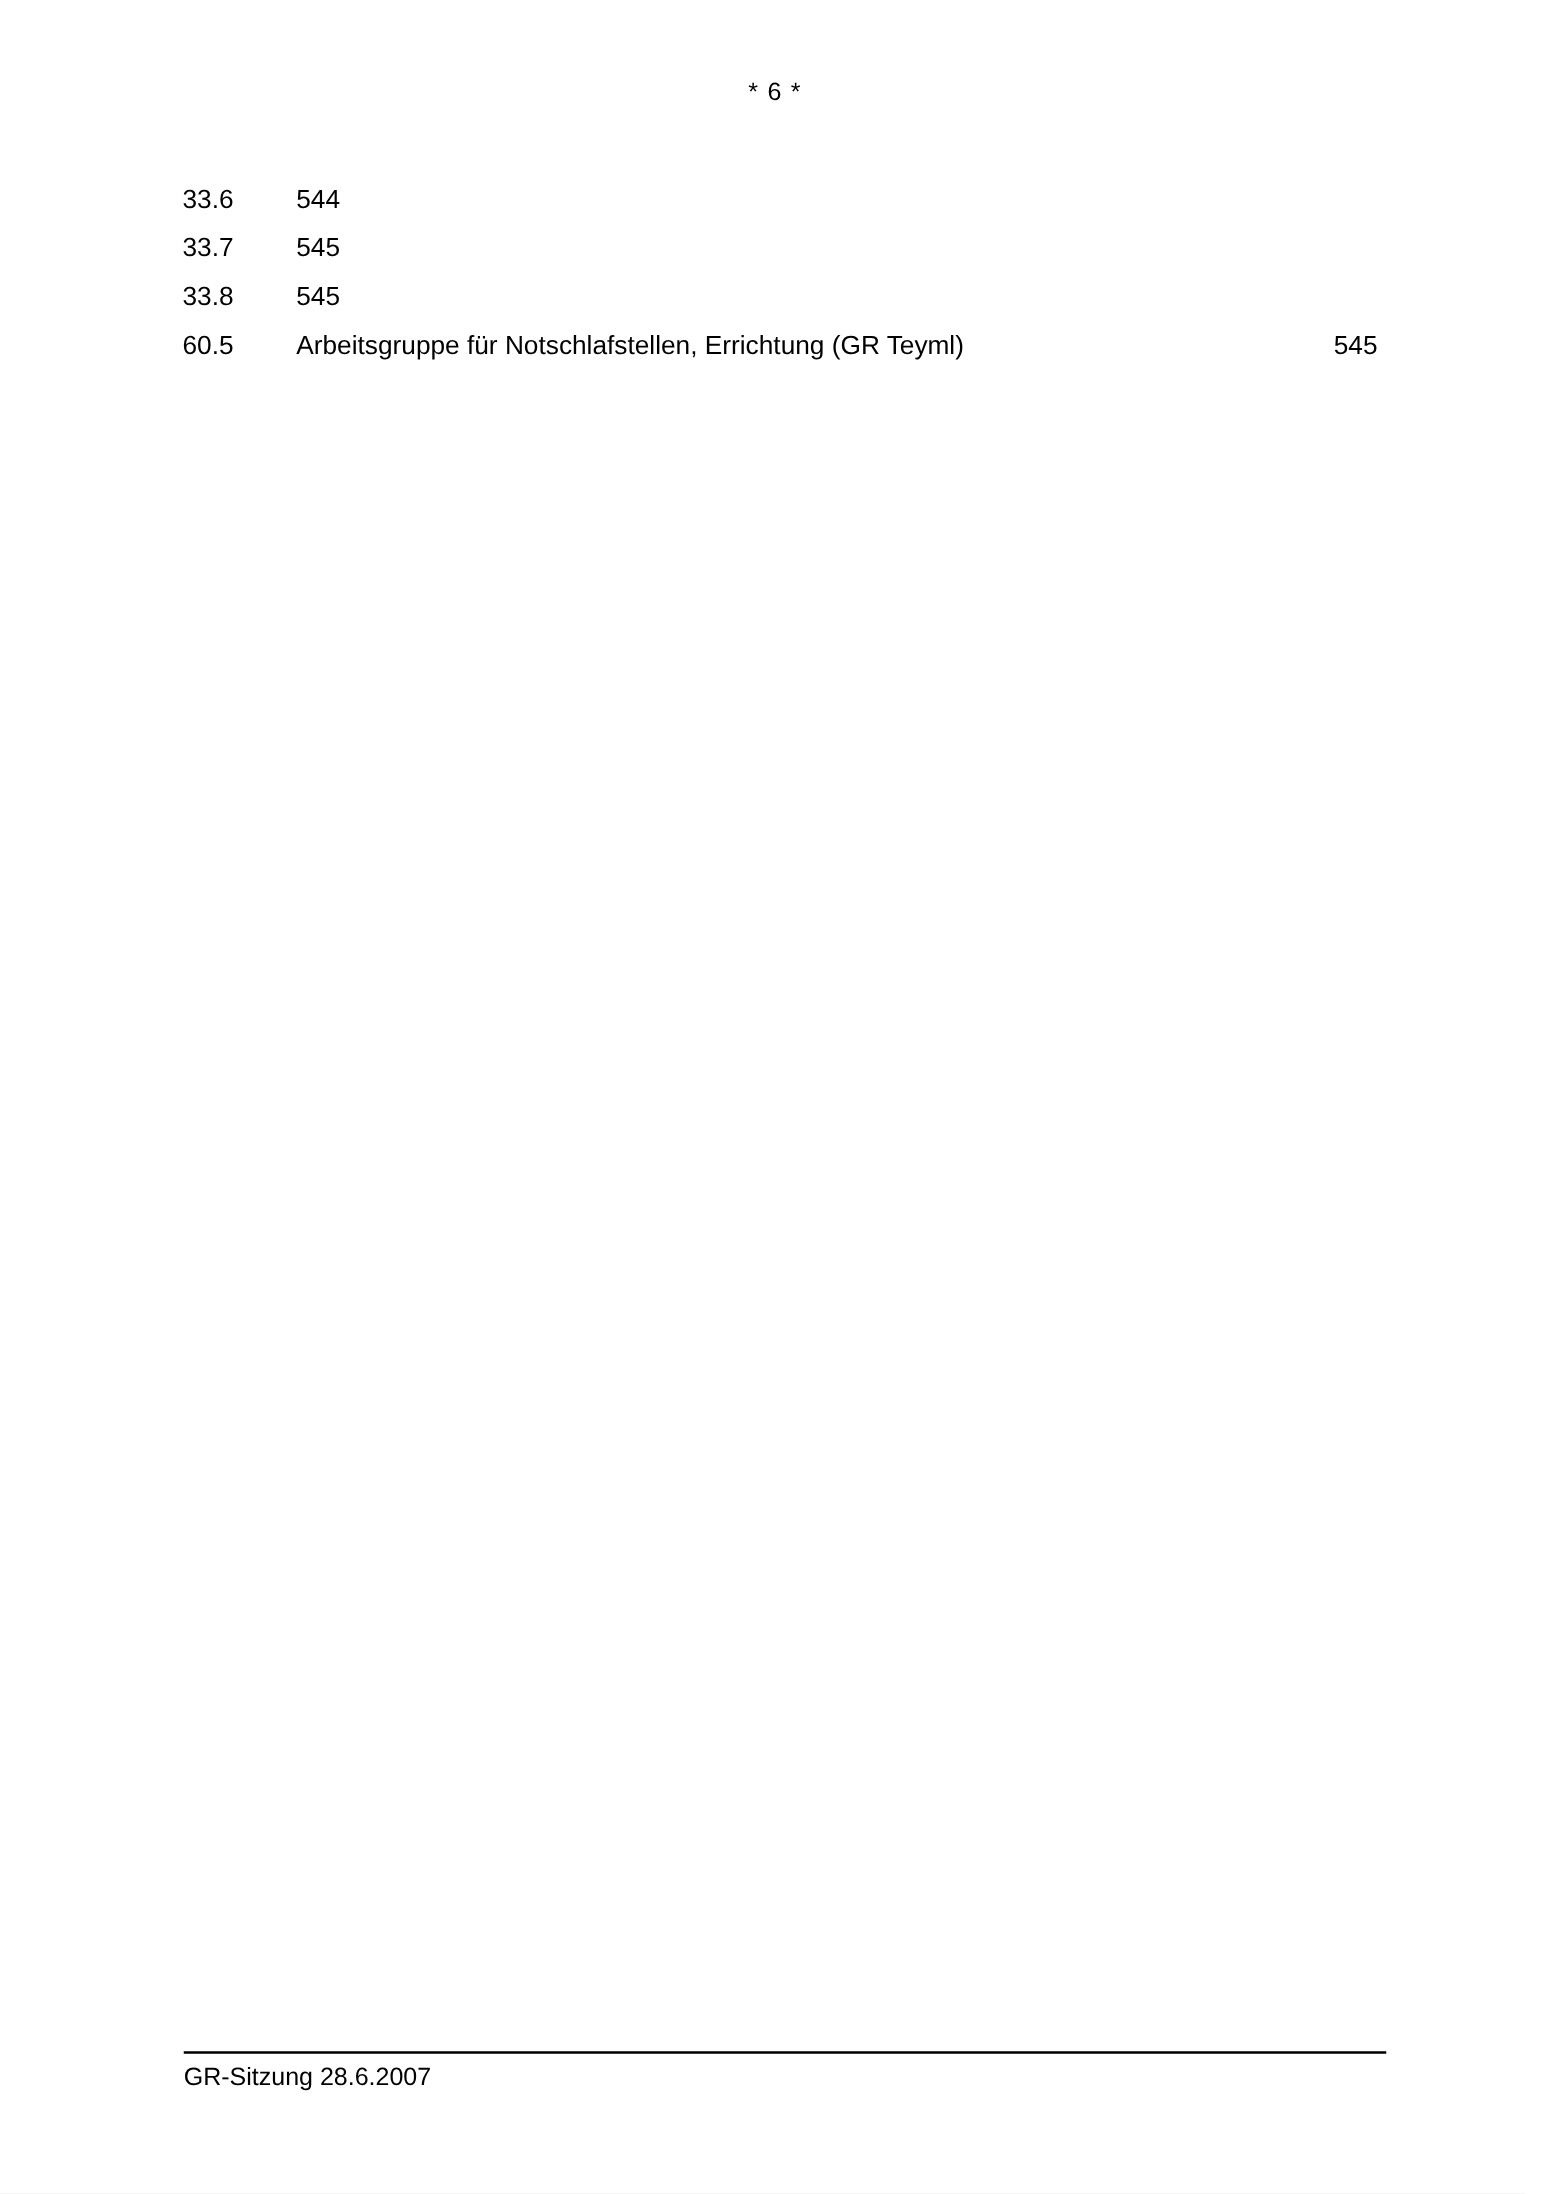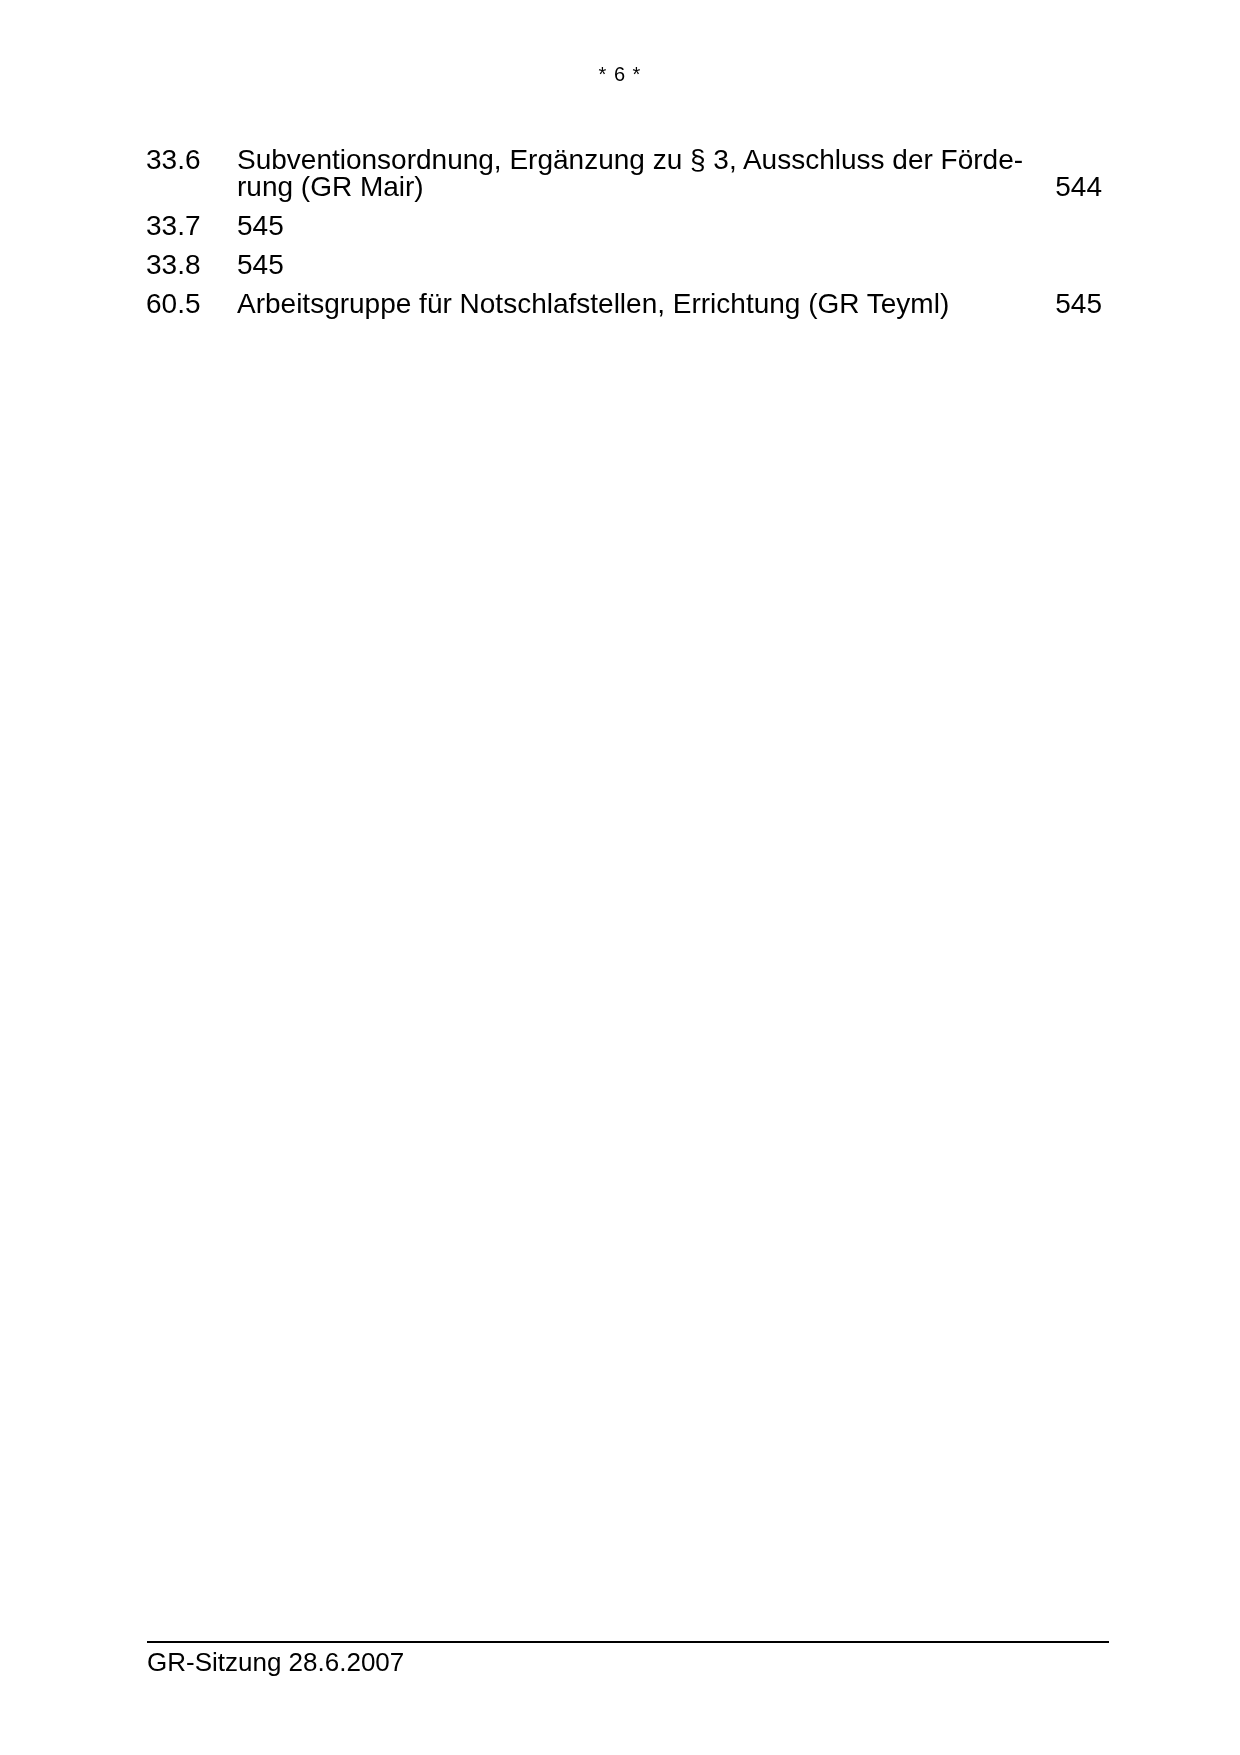--- a/index.html
+++ b/index.html
@@ -26,21 +26,21 @@
   .toc {
     position: absolute;
     top: 146px;
     left: 146px;
     width: 956px;
   }
   .toc-row {
     display: flex;
     align-items: flex-start;
     margin-bottom: 12px;
-    font-size: 28px;
+    font-size: 21px;
     line-height: 27px;
   }
   .toc-num {
     flex: 0 0 91px;
   }
   .toc-title {
     flex: 1 1 auto;
     white-space: pre-line;
     padding-right: 12px;
   }
@@ -49,37 +49,35 @@
     align-self: flex-end;
     text-align: center;
   }
   .footer {
     position: absolute;
     top: 1641px;
     left: 147px;
     width: 962px;
     border-top: 2px solid #000000;
     padding-top: 7px;
-    font-size: 26px;
+    font-size: 20px;
     line-height: 25px;
   }
 </style>
 </head>
 <body>
 
 <div class="page">
 
   <div class="page-marker">* 6 *</div>
 
   <div class="toc">
 
     <div class="toc-row">
       <span class="toc-num">33.6</span>
-      <span class="toc-title">Subventionsordnung, Ergänzung zu § 3, Ausschluss der Förde-
-rung (GR Mair)</span>
       <span class="toc-page">544</span>
     </div>
 
     <div class="toc-row">
       <span class="toc-num">33.7</span>
       <span class="toc-page">545</span>
     </div>
 
     <div class="toc-row">
       <span class="toc-num">33.8</span>

